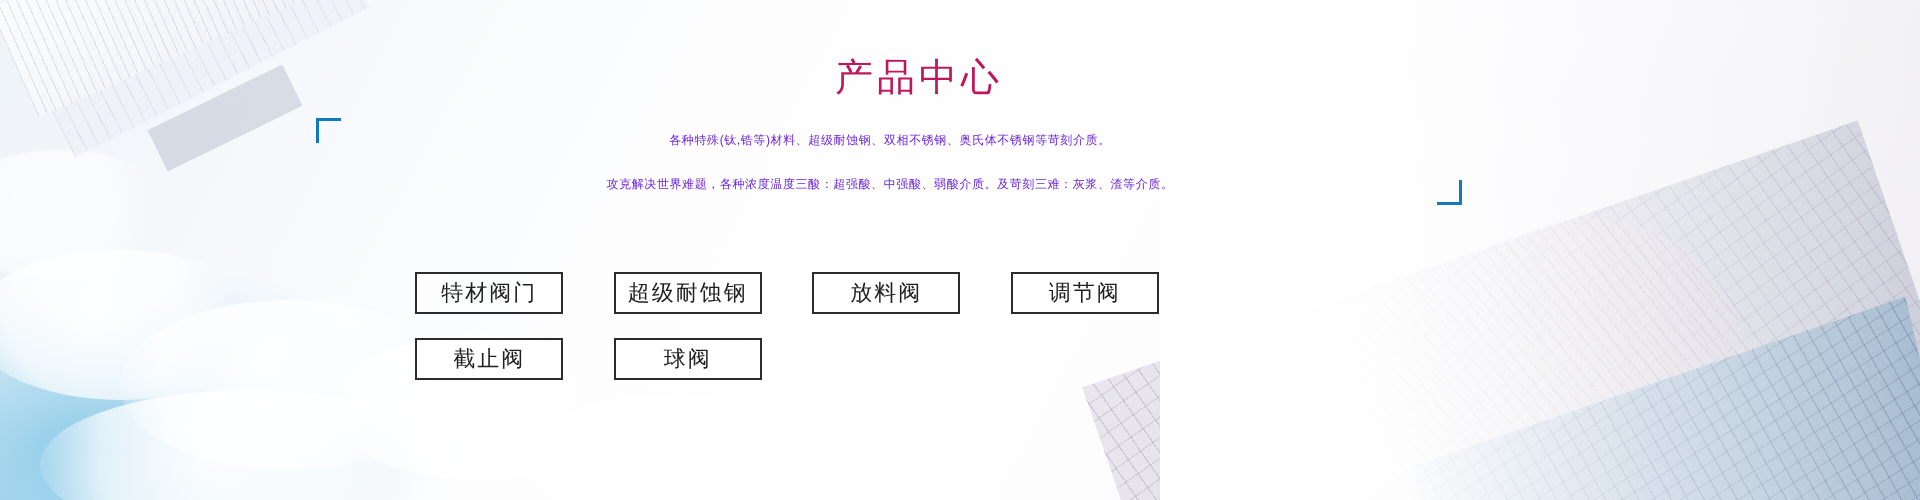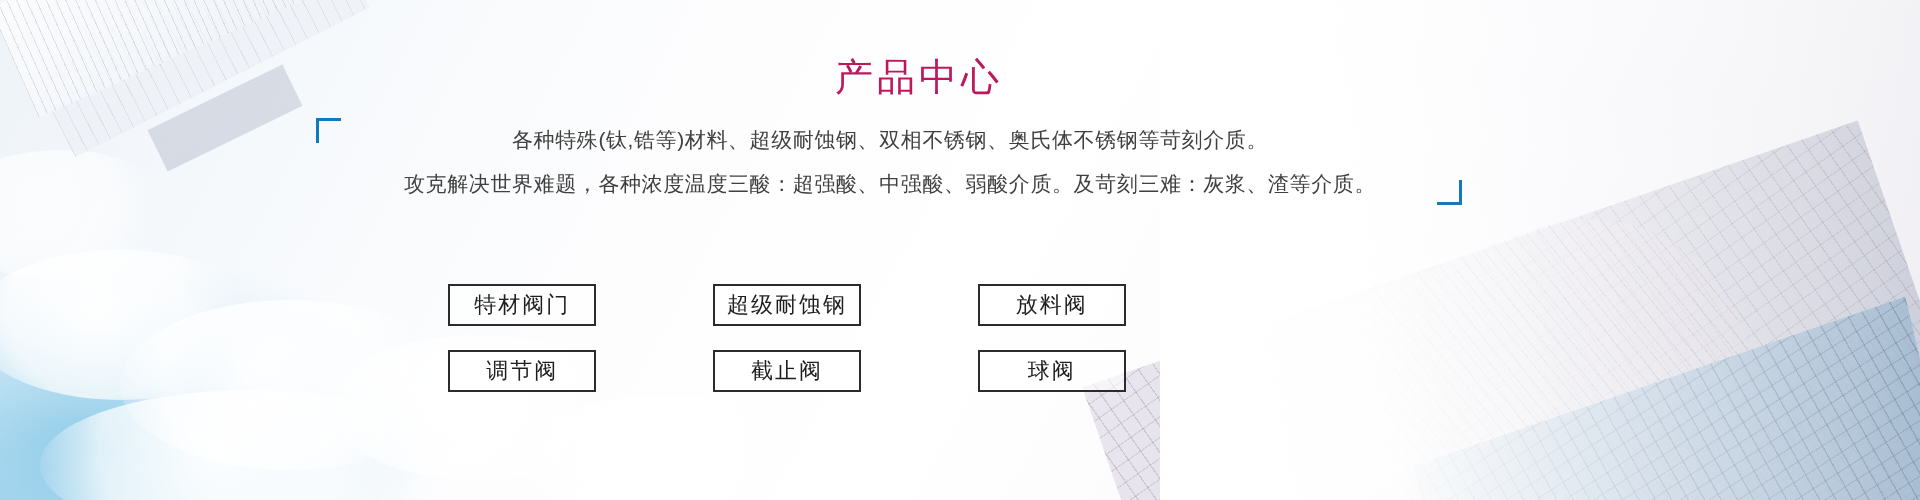--- a/index.html
+++ b/index.html
@@ -174,22 +174,22 @@
   }
 
   .desc-block {
     position: absolute;
     top: 118px;
     left: 300px;
     width: 1180px;
   }
   .desc-line {
     text-align: center;
-    font-size: 21px;
-    color: #404040;
+    font-size: 12px;
+    color: #6d28d9;
     letter-spacing: .6px;
     line-height: 44px;
     white-space: nowrap;
   }
   .bracket {
     position: absolute;
     width: 22px;
     height: 22px;
   }
   .bracket.tl {
@@ -200,25 +200,25 @@
   }
   .bracket.br {
     right: 18px;
     top: 62px;
     border-right: 3px solid #1379be;
     border-bottom: 3px solid #1379be;
   }
 
   .btn-grid {
     position: absolute;
-    top: 284px;
+    top: 272px;
     left: 402px;
     width: 770px;
     display: grid;
-    grid-template-columns: repeat(3, 1fr);
+    grid-template-columns: repeat(4, 1fr);
     grid-auto-rows: 42px;
     row-gap: 18px;
     column-gap: 0px;
     justify-items: center;
     gap: 24px;
   }
   .cat-btn {
     width: 148px;
     height: 42px;
     border: 2.5px solid #2b2b2b;

